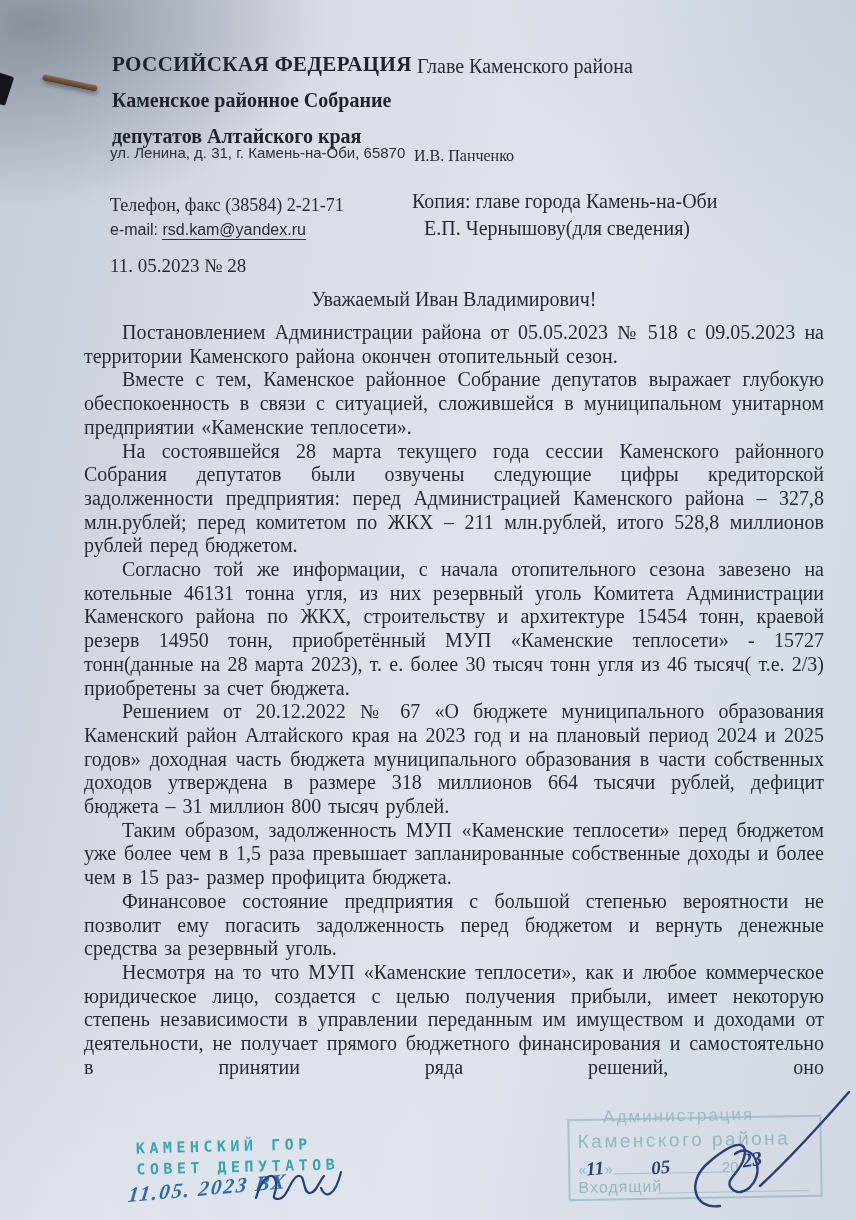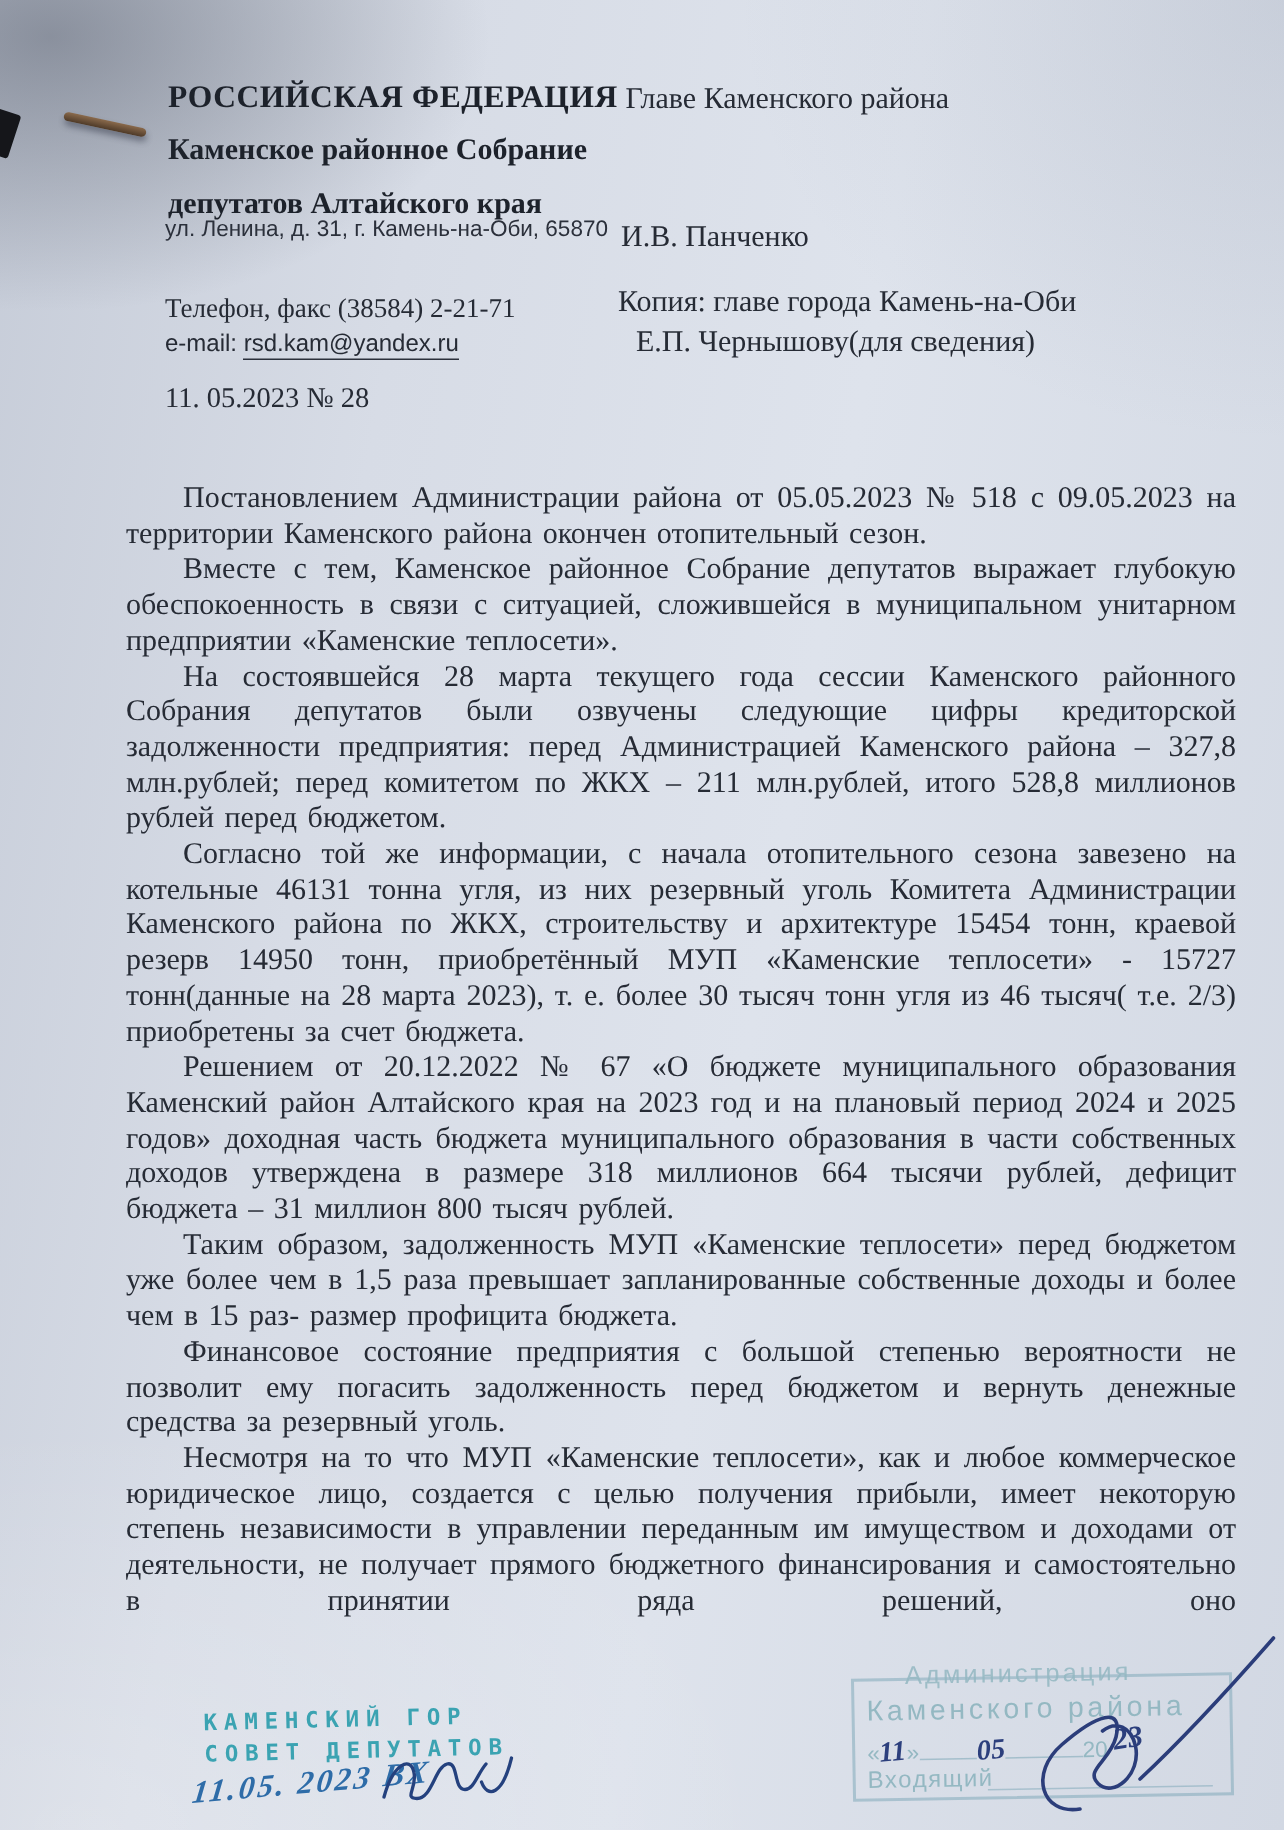--- a/index.html
+++ b/index.html
@@ -22,21 +22,21 @@
   .country{left:112px;top:52px;font-weight:bold;font-size:21px;letter-spacing:.4px;color:#1d222b;}
   .org1{left:112px;top:89px;font-weight:bold;font-size:20px;color:#1d222b;}
   .org2{left:112px;top:125px;font-weight:bold;font-size:20px;color:#1d222b;}
   .addr{left:110px;top:144px;font-family:"Liberation Sans",sans-serif;font-size:15px;color:#2b303b;}
   .phone{left:110px;top:195px;font-size:18px;}
   .email{left:110px;top:221px;font-family:"Liberation Sans",sans-serif;font-size:16px;text-align:right;}
   .email .u{border-bottom:1.4px solid #2b303b;padding-bottom:1px;}
   .refline{left:110px;top:255px;font-size:19px;}
   .refline .num{}
   .rcp1{left:417px;top:55px;font-size:20px;}
-  .rcp2{left:414px;top:147px;font-size:20px;}
+  .rcp2{left:414px;top:147px;font-size:16px;}
   .rcp3{left:412px;top:190px;font-size:20px;}
   .rcp4{left:424px;top:217px;font-size:20px;}
   
   .salutation{left:84px;top:288px;width:740px;text-align:center;font-size:20px;}
   .bodytext{left:84px;top:321px;width:740px;font-size:20px;line-height:23.7px;text-align:justify;}
   .bodytext p{margin:0;text-indent:38px;word-spacing:2px;}
   .bodytext p.last{text-align-last:justify;}
   
   .stamp-left{left:136px;top:1136px;transform:rotate(-1.4deg);
     font-family:"DejaVu Sans Mono",monospace;font-weight:bold;font-size:15px;
@@ -82,20 +82,21 @@
   <div class="abs refline">
     <span>11. 05.2023</span>
     <span class="num">№ 28</span>
   </div>
 
   <div class="abs rcp1">Главе Каменского района</div>
   <div class="abs rcp2">И.В. Панченко</div>
   <div class="abs rcp3">Копия: главе города Камень-на-Оби</div>
   <div class="abs rcp4">Е.П. Чернышову(для сведения)</div>
 
+  <div class="abs salutation">Уважаемый Иван Владимирович!</div>
   <div class="abs bodytext">
     <p>Постановлением Администрации района от 05.05.2023 № 518 с 09.05.2023 на территории Каменского района окончен отопительный сезон.</p>
     <p>Вместе с тем, Каменское районное Собрание депутатов выражает глубокую обеспокоенность в связи с ситуацией, сложившейся в муниципальном унитарном предприятии «Каменские теплосети».</p>
     <p>На состоявшейся 28 марта текущего года сессии Каменского районного Собрания депутатов были озвучены следующие цифры кредиторской задолженности предприятия: перед Администрацией Каменского района – 327,8 млн.рублей; перед комитетом по ЖКХ – 211 млн.рублей, итого 528,8 миллионов рублей перед бюджетом.</p>
     <p>Согласно той же информации, с начала отопительного сезона завезено на котельные 46131 тонна угля, из них резервный уголь Комитета Администрации Каменского района по ЖКХ, строительству и архитектуре 15454 тонн, краевой резерв 14950 тонн, приобретённый МУП «Каменские теплосети» - 15727 тонн(данные на 28 марта 2023), т. е. более 30 тысяч тонн угля из 46 тысяч( т.е. 2/3) приобретены за счет бюджета.</p>
     <p>Решением от 20.12.2022 № 67 «О бюджете муниципального образования Каменский район Алтайского края на 2023 год и на плановый период 2024 и 2025 годов» доходная часть бюджета муниципального образования в части собственных доходов утверждена в размере 318 миллионов 664 тысячи рублей, дефицит бюджета – 31 миллион 800 тысяч рублей.</p>
     <p>Таким образом, задолженность МУП «Каменские теплосети» перед бюджетом уже более чем в 1,5 раза превышает запланированные собственные доходы и более чем в 15 раз- размер профицита бюджета.</p>
     <p>Финансовое состояние предприятия с большой степенью вероятности не позволит ему погасить задолженность перед бюджетом и вернуть денежные средства за резервный уголь.</p>
     <p class="last">Несмотря на то что МУП «Каменские теплосети», как и любое коммерческое юридическое лицо, создается с целью получения прибыли, имеет некоторую степень независимости в управлении переданным им имуществом и доходами от деятельности, не получает прямого бюджетного финансирования и самостоятельно в принятии ряда решений, оно</p>
   </div>

